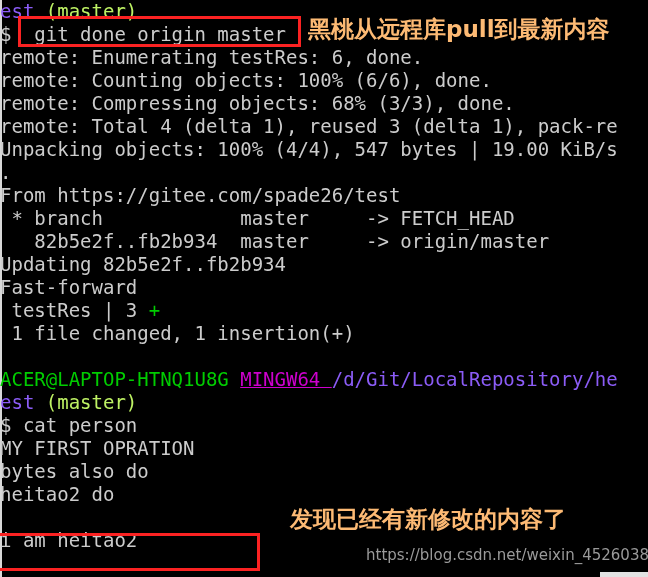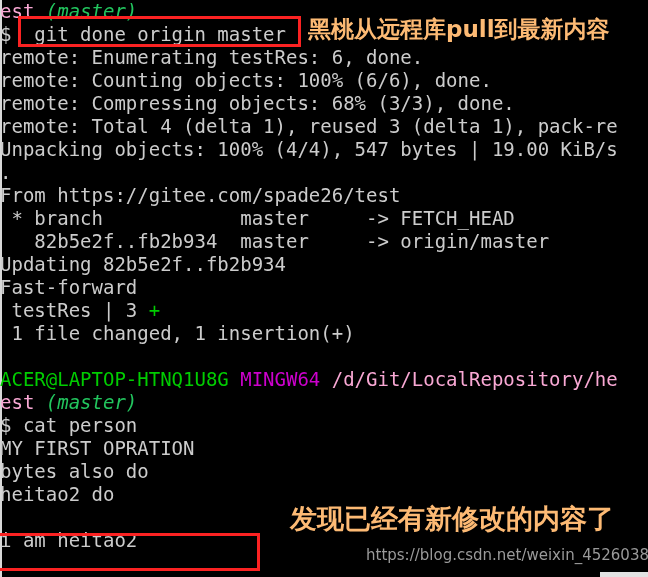--- a/index.html
+++ b/index.html
@@ -43,24 +43,24 @@
     height: 23px;
     line-height: 23px;
     font-size: 19px;
     letter-spacing: 0px;
     white-space: pre;
     color: #cccccc;
     font-family: "DejaVu Sans Mono", "Liberation Mono", monospace;
   }
 
   .c-white   { color: #cccccc; }
-  .c-yellow  { color: #f9a8d4; }
-  .c-cyan    { color: #22c55e; font-style: italic; }
+  .c-yellow  { color: #8b5cf6; }
+  .c-cyan    { color: #bef264; }
   .c-green   { color: #00cd00; }
-  .c-magenta { color: #cd00cd; }
+  .c-magenta { color: #cd00cd; text-decoration: underline; }
 
   
   .redbox {
     position: absolute;
     border: 3px solid #fb2222;
     box-sizing: border-box;
     z-index: 4;
     pointer-events: none;
     background: transparent;
   }
@@ -88,21 +88,21 @@
   }
   #annot-top {
     left: 308px;
     top: 15px;
     font-size: 23px;
     line-height: 28px;
   }
   #annot-bottom {
     left: 290px;
     top: 505px;
-    font-size: 27px;
+    font-size: 23px;
     line-height: 28px;
   }
 
   
   #watermark {
     position: absolute;
     left: 366px;
     top: 546px;
     color: #9a9a9a;
     font-family: "DejaVu Sans", "Liberation Sans", sans-serif;

